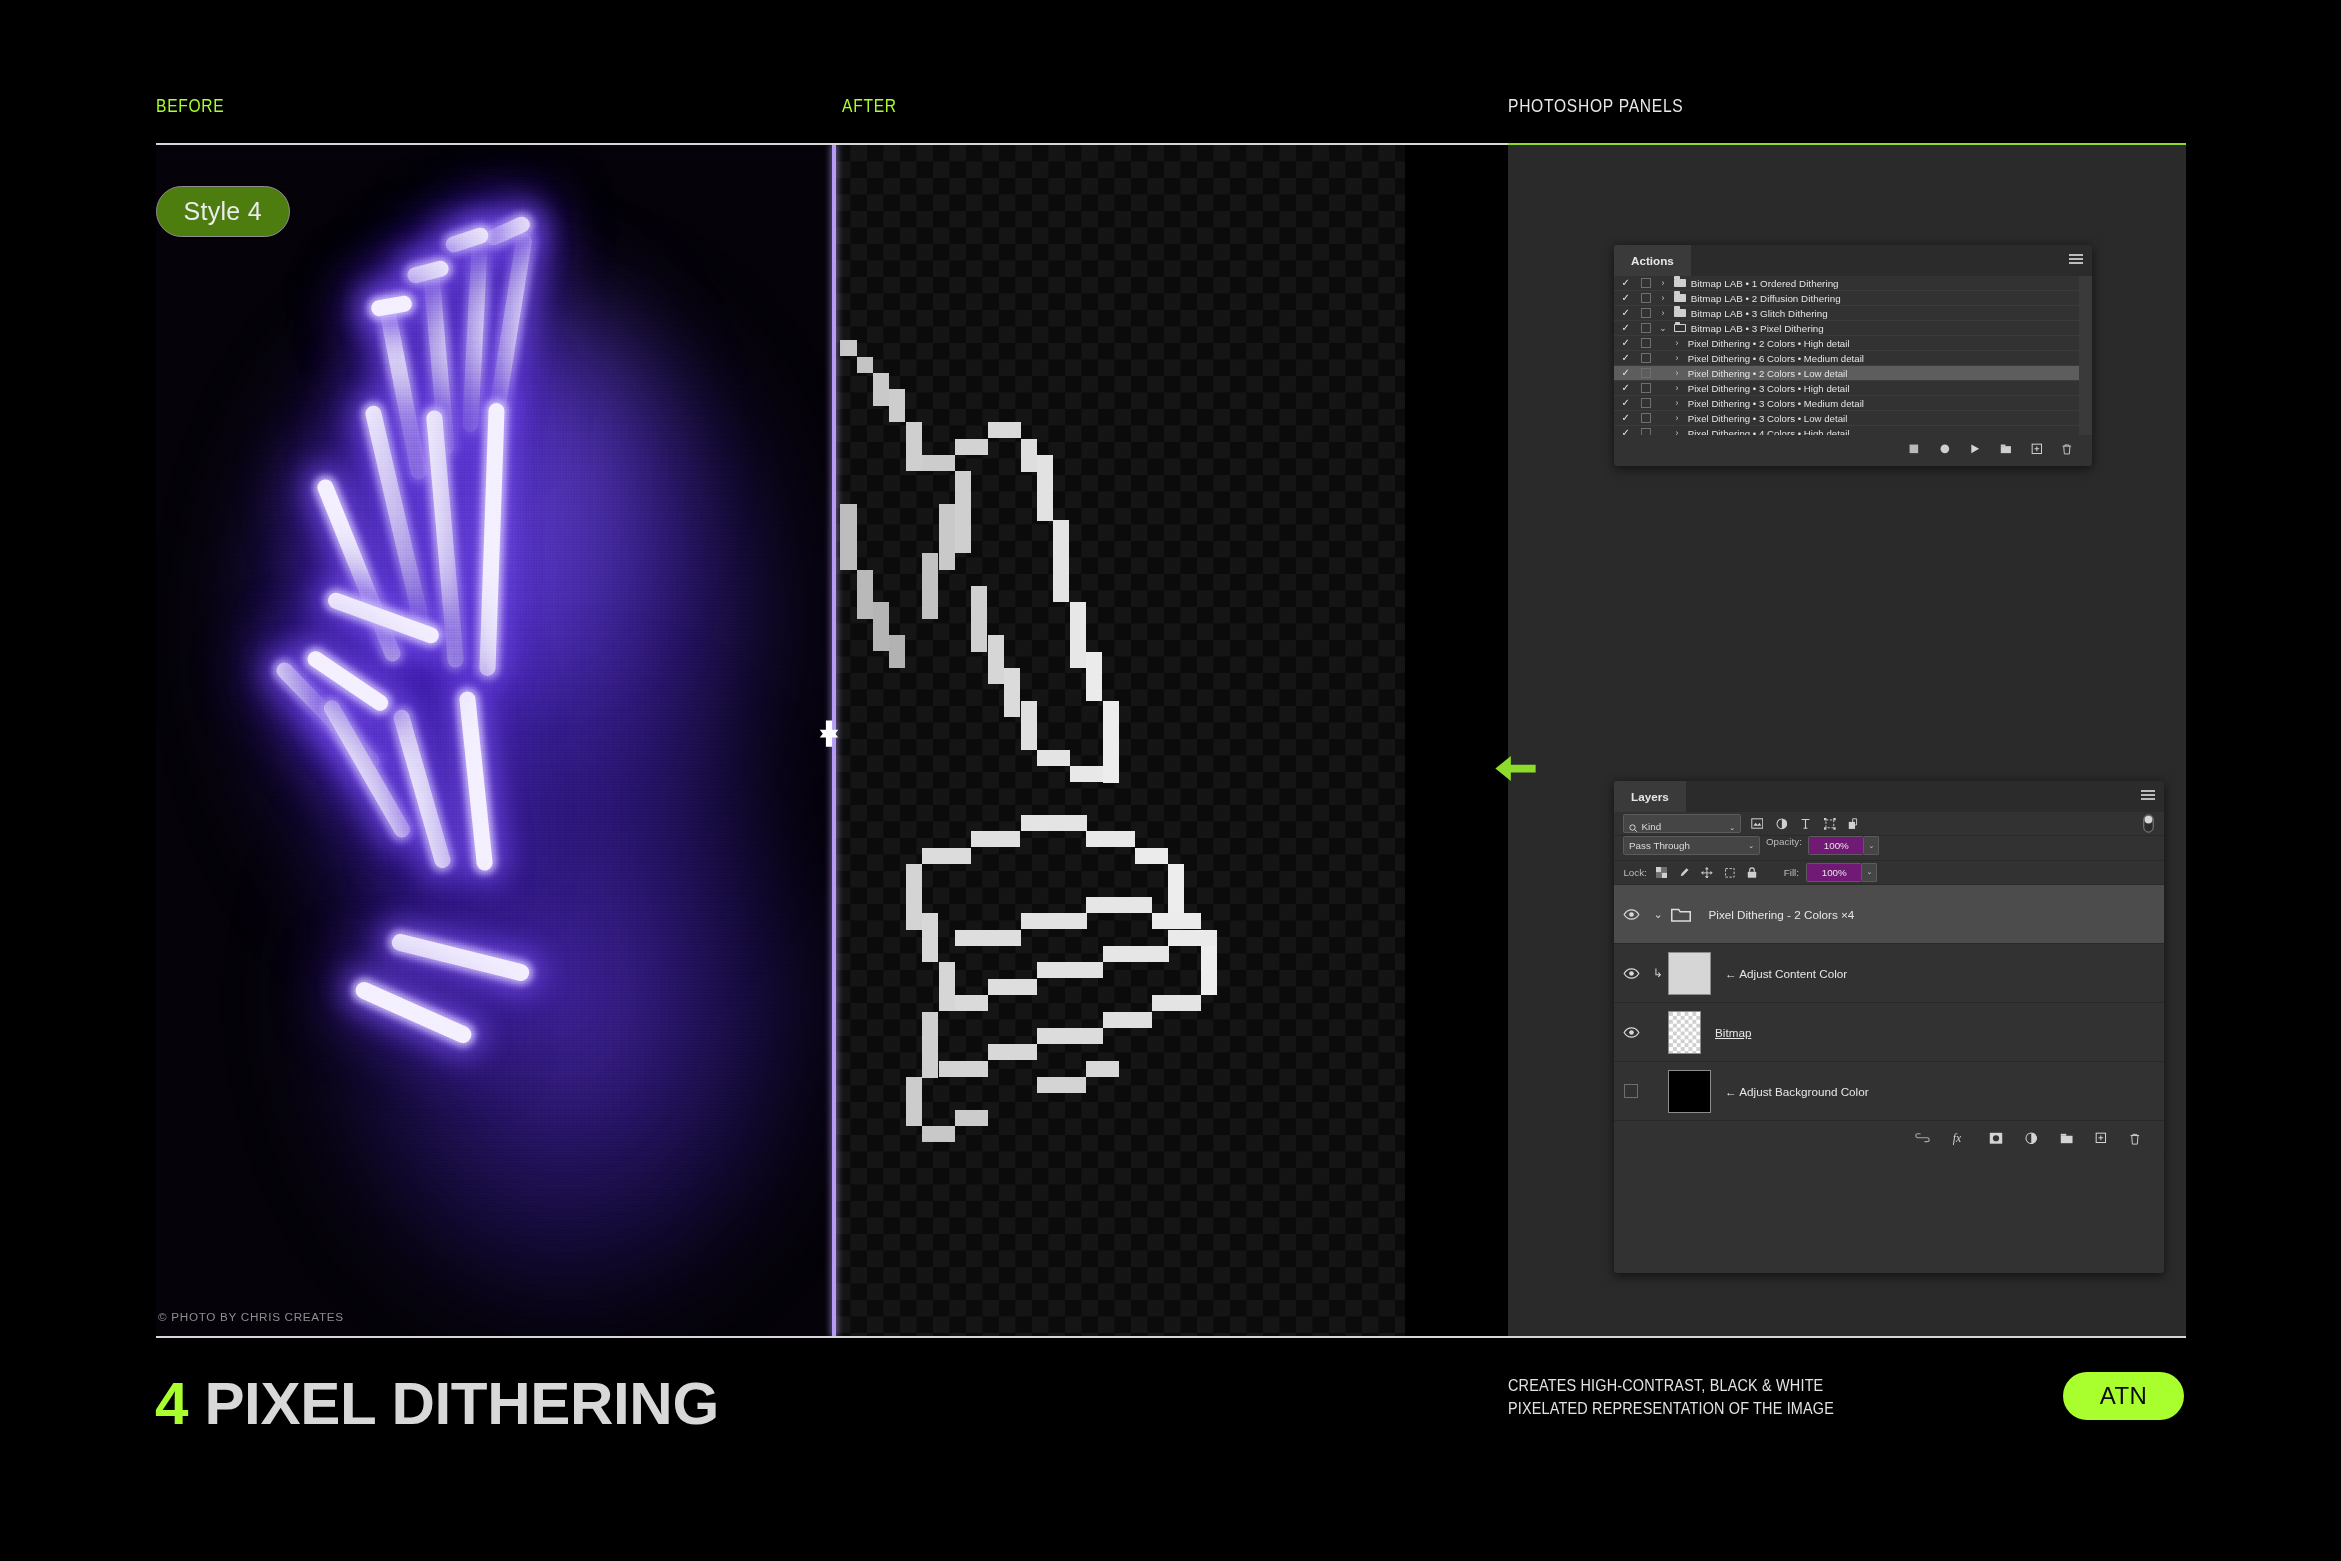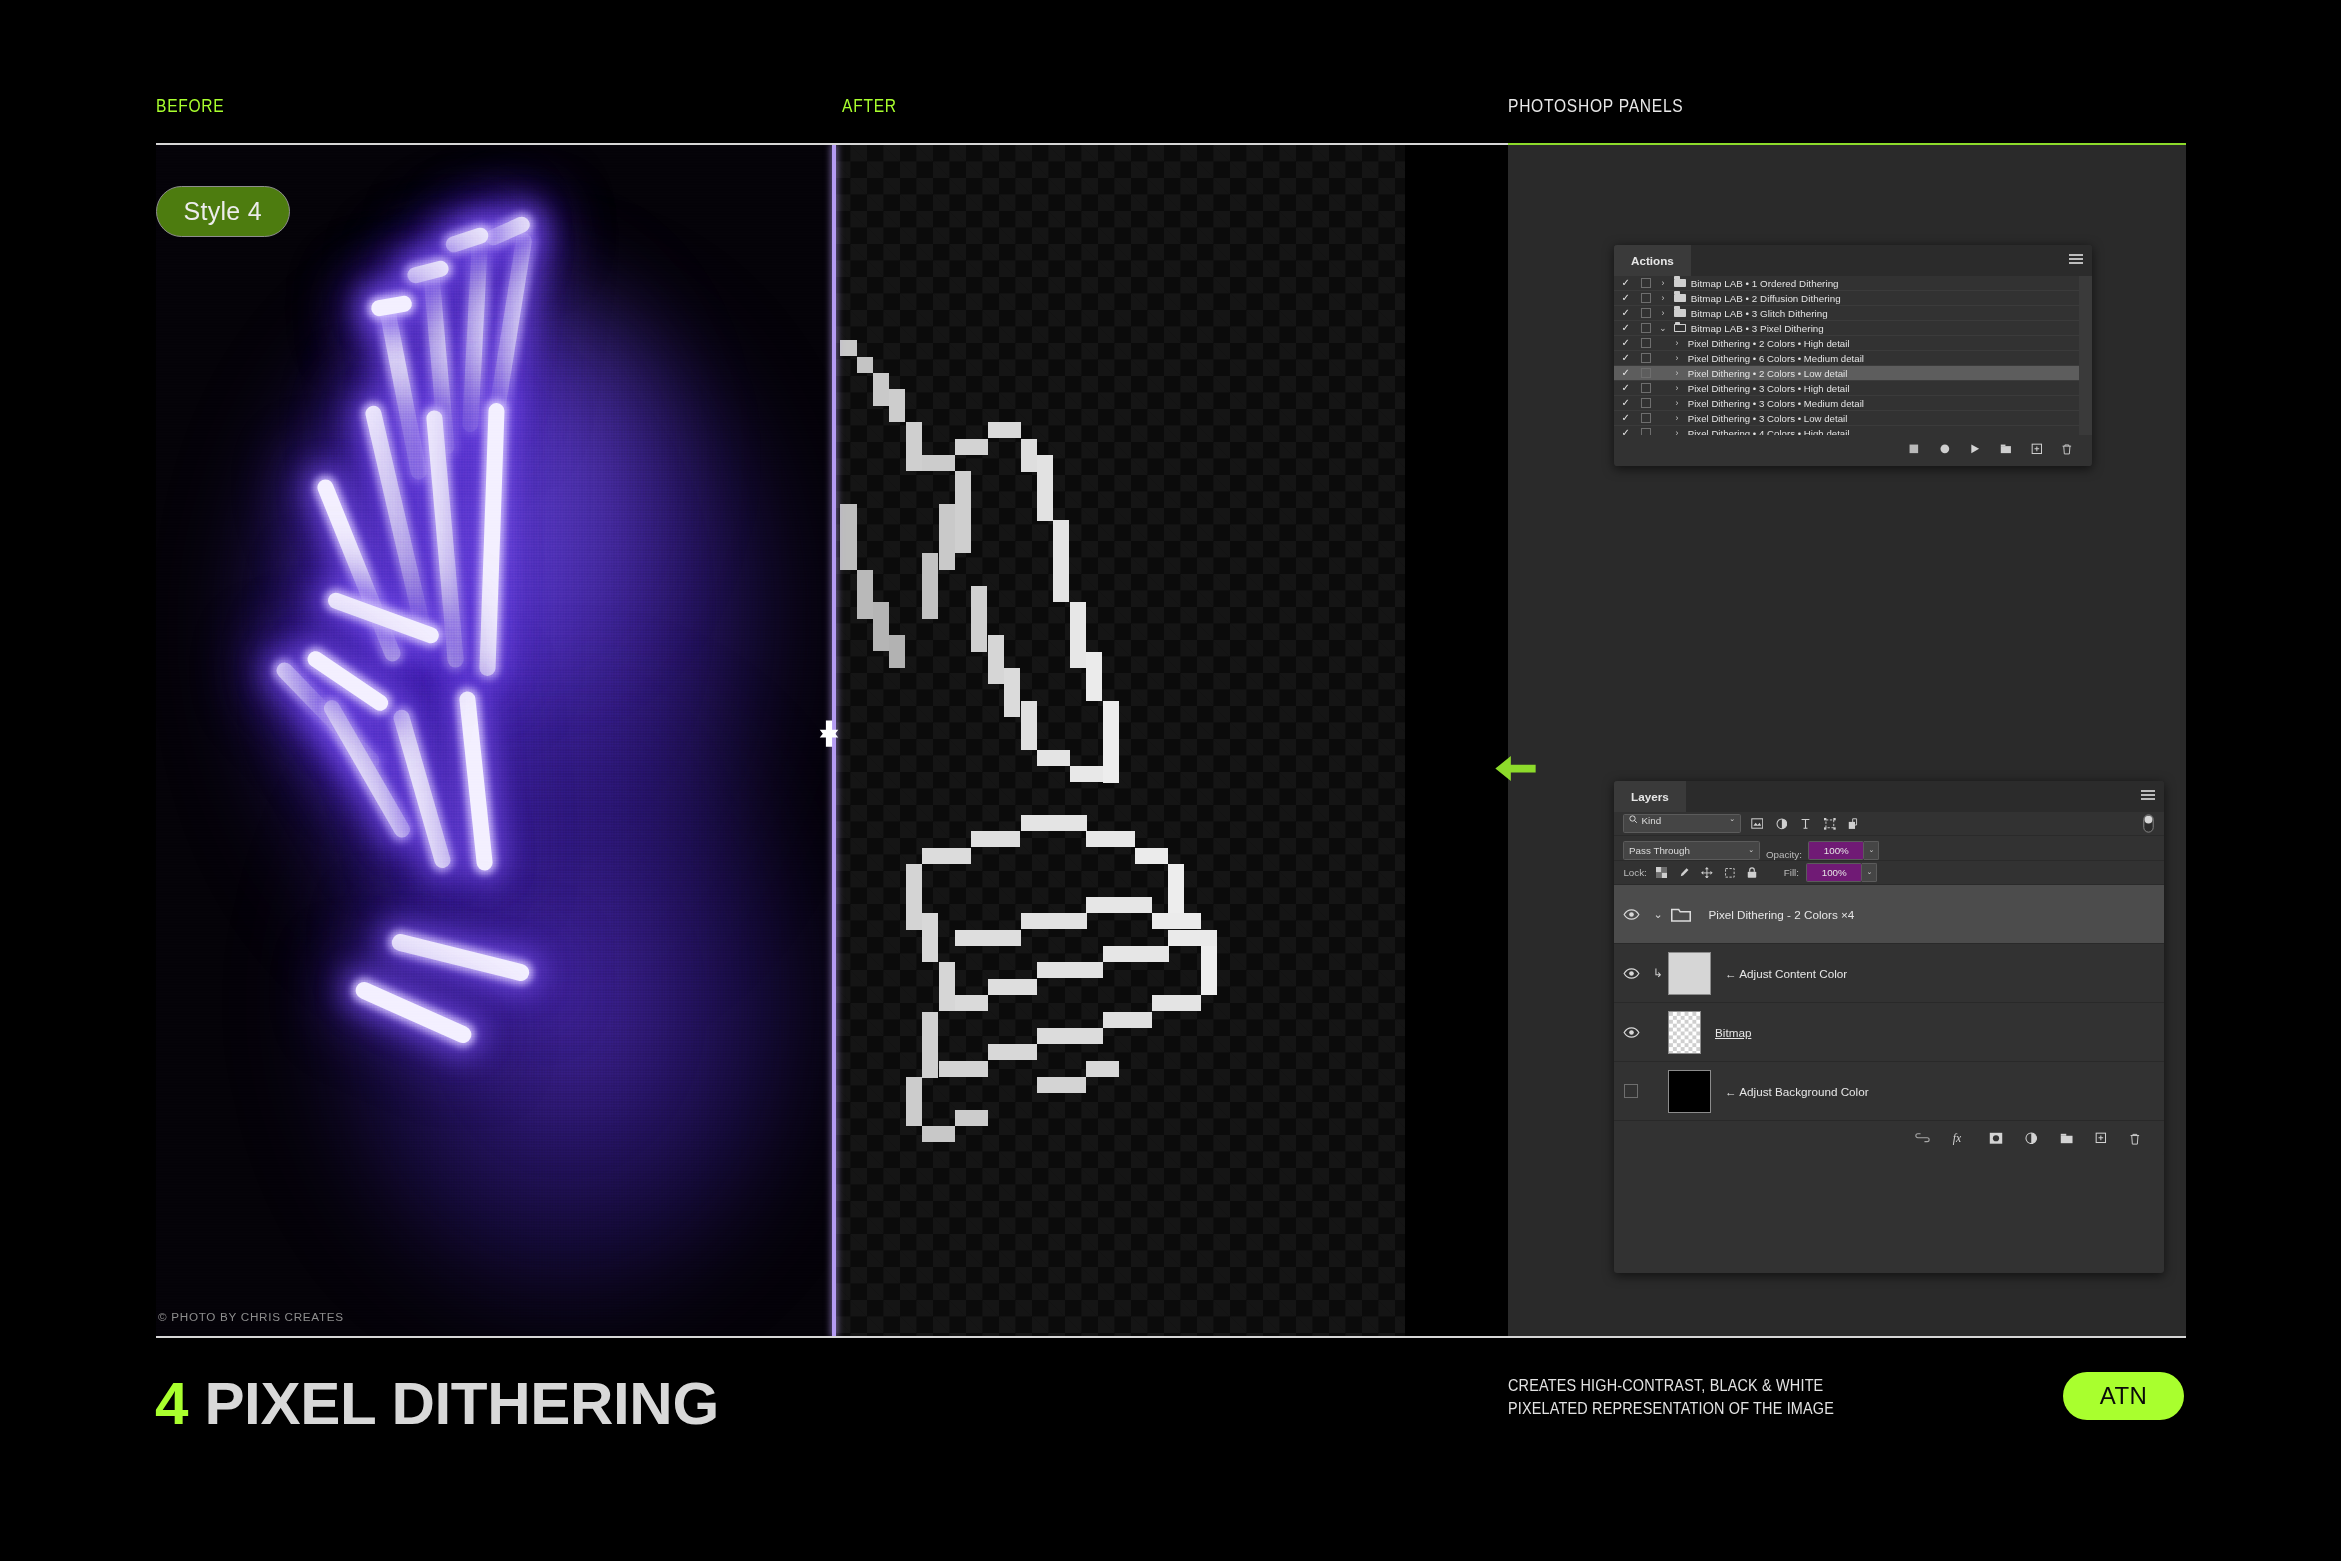--- a/index.html
+++ b/index.html
@@ -86,23 +86,23 @@
   .afold.open b:before{background:#cfcfcf;top:-3.1px;}
   .atxt{color:#e4e4e4;font-size:9.8px;white-space:nowrap;padding-left:2.3px;letter-spacing:0.04px;}
   .arow.child .atxt{font-size:9.6px;}
   .ascroll{position:absolute;right:0;top:0;width:13.3px;height:159px;background:#3a3a3a;}
   .afoot{height:28px;background:#323232;border-radius:0 0 3.1px 3.1px;display:flex;align-items:center;
          justify-content:flex-end;padding-right:19px;gap:19px;}
 
   .layers{left:1614px;top:781px;width:550px;height:492px;}
   .lbar{height:23.4px;background:#323232;display:flex;align-items:center;padding:0 0 0 9.4px;gap:8.6px;border-bottom:0.8px solid #2a2a2a;}
   .kindsel{width:106px;height:17px;background:#454545;border:0.8px solid #5b5b5b;border-radius:1.6px;
-           display:flex;align-items:flex-start;gap:3.9px;padding:0 4.7px;color:#dcdcdc;font-size:9.8px;}
+           display:flex;align-items:flex-end;gap:3.9px;padding:0 4.7px;color:#dcdcdc;font-size:9.8px;}
   .licon{width:15.6px;height:15.6px;display:flex;align-items:center;justify-content:center;}
-  .lrow2{height:23.4px;background:#323232;display:flex;align-items:flex-end;padding-left:9.4px;gap:6.2px;border-bottom:0.8px solid #2a2a2a;}
+  .lrow2{height:23.4px;background:#323232;display:flex;align-items:flex-start;padding-left:9.4px;gap:6.2px;border-bottom:0.8px solid #2a2a2a;}
   .blend{width:125px;height:17px;background:#454545;border:0.8px solid #5b5b5b;border-radius:1.6px;
          display:flex;align-items:center;justify-content:space-between;padding:0 4.7px;color:#dcdcdc;font-size:9.8px;}
   .fieldlbl{color:#bdbdbd;font-size:9.8px;}
   .numbox{height:17px;min-width:45px;background:#701a75;border:0.8px solid #5b5b5b;border-radius:1.6px;
           display:flex;align-items:center;justify-content:center;color:#e4e4e4;font-size:9.8px;padding:0 4.7px;}
   .spin{width:14px;height:17px;background:#454545;border:0.8px solid #5b5b5b;border-left:none;border-radius:0 1.6px 1.6px 0;
         display:flex;align-items:center;justify-content:center;color:#cfcfcf;font-size:7px;}
   .lrow3{height:23.4px;background:#323232;display:flex;align-items:center;padding-left:9.4px;gap:7px;border-bottom:0.8px solid #2a2a2a;}
 
   .llist{background:#323232;}

